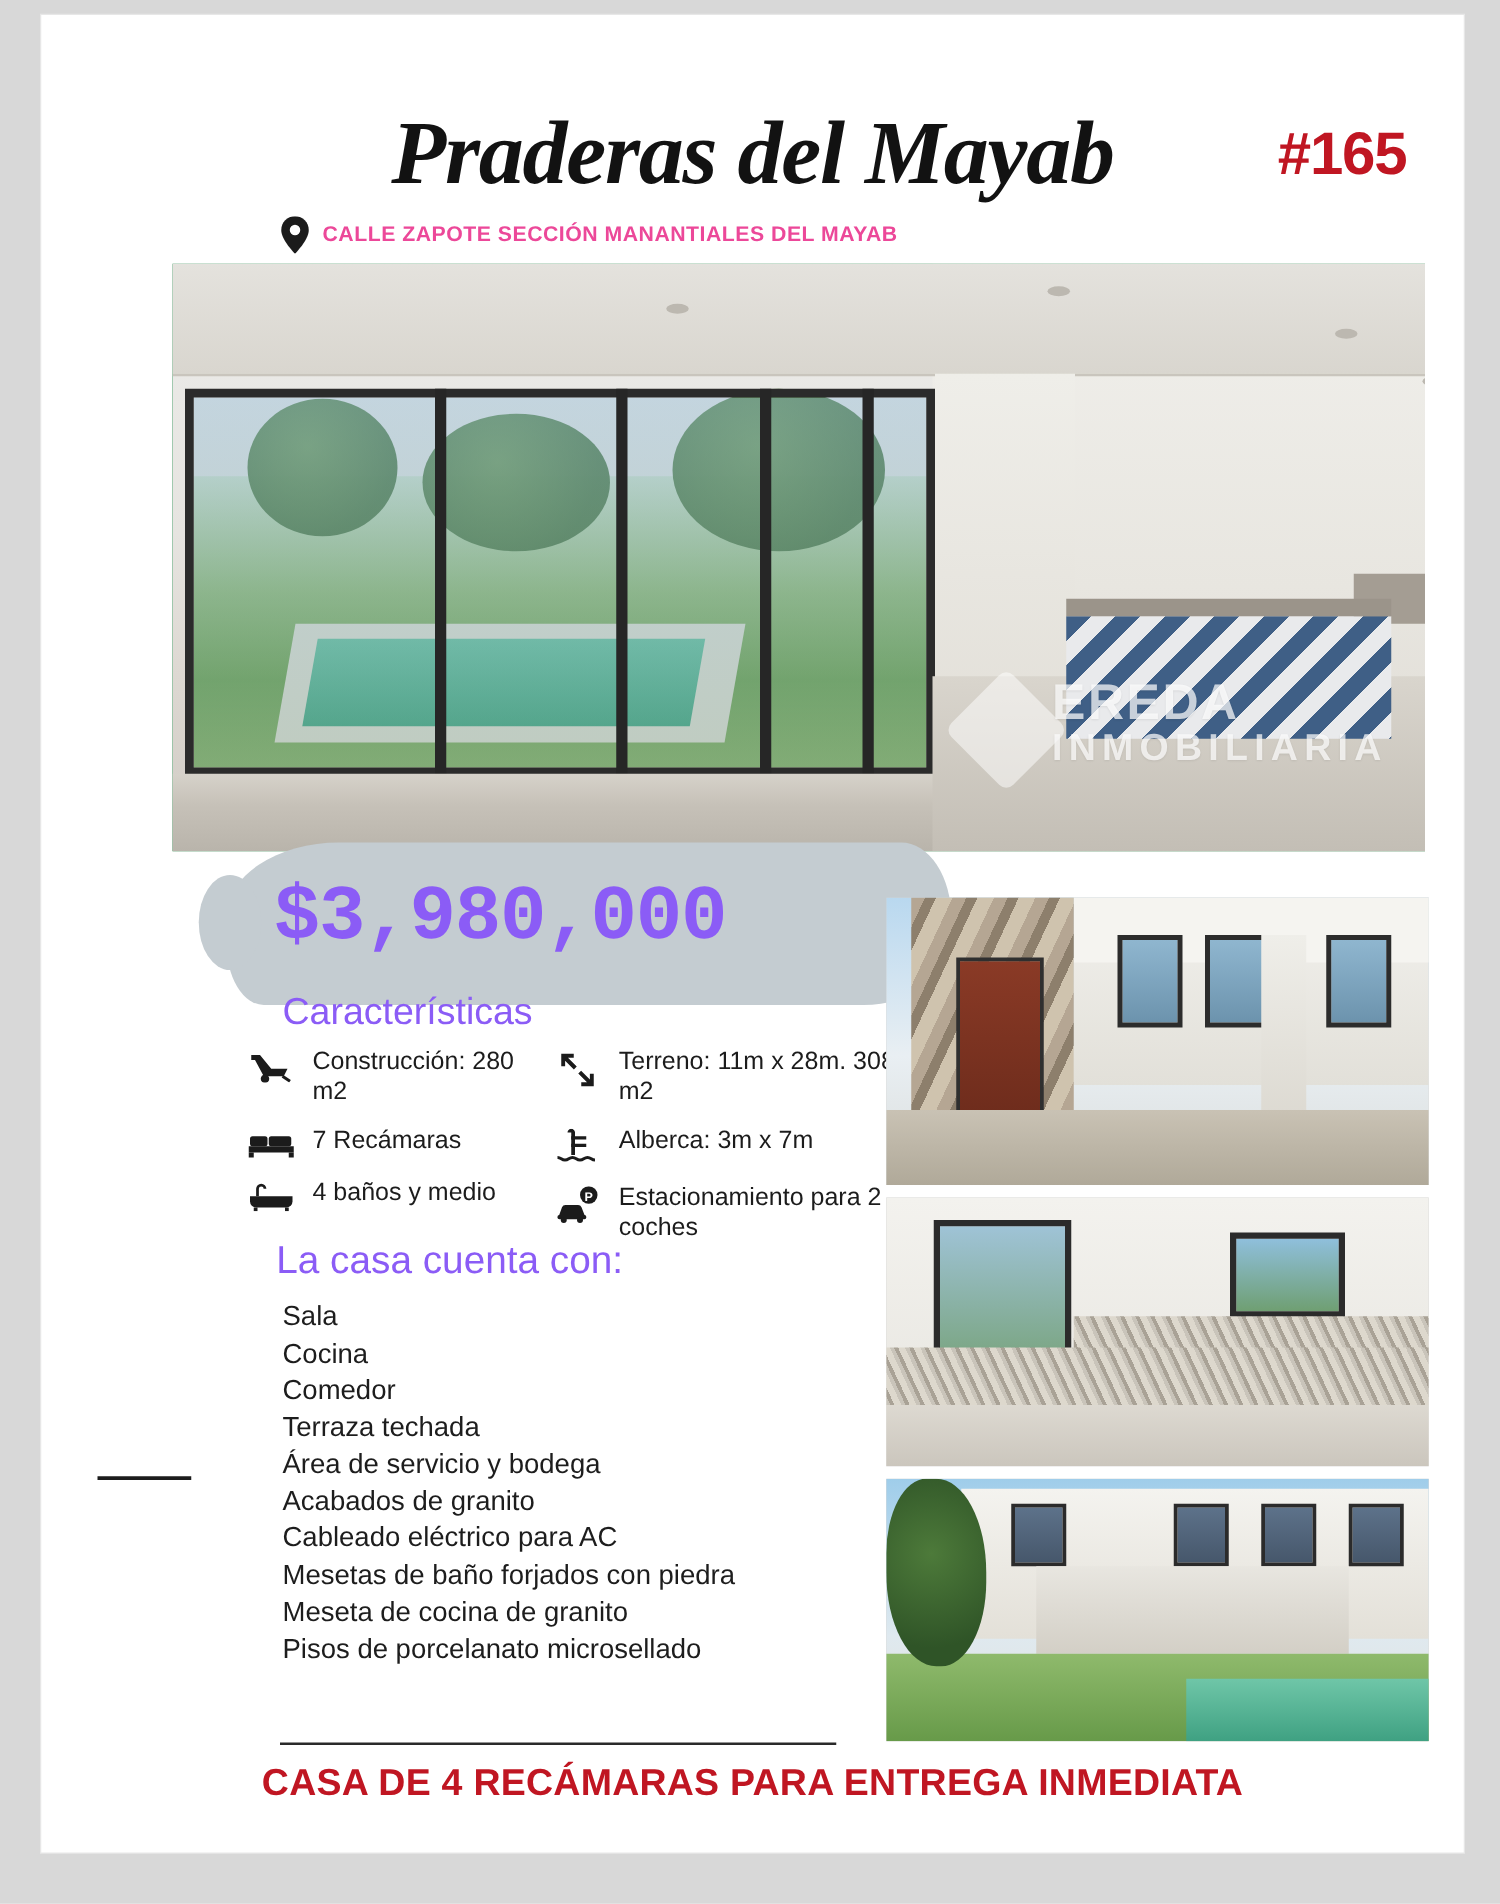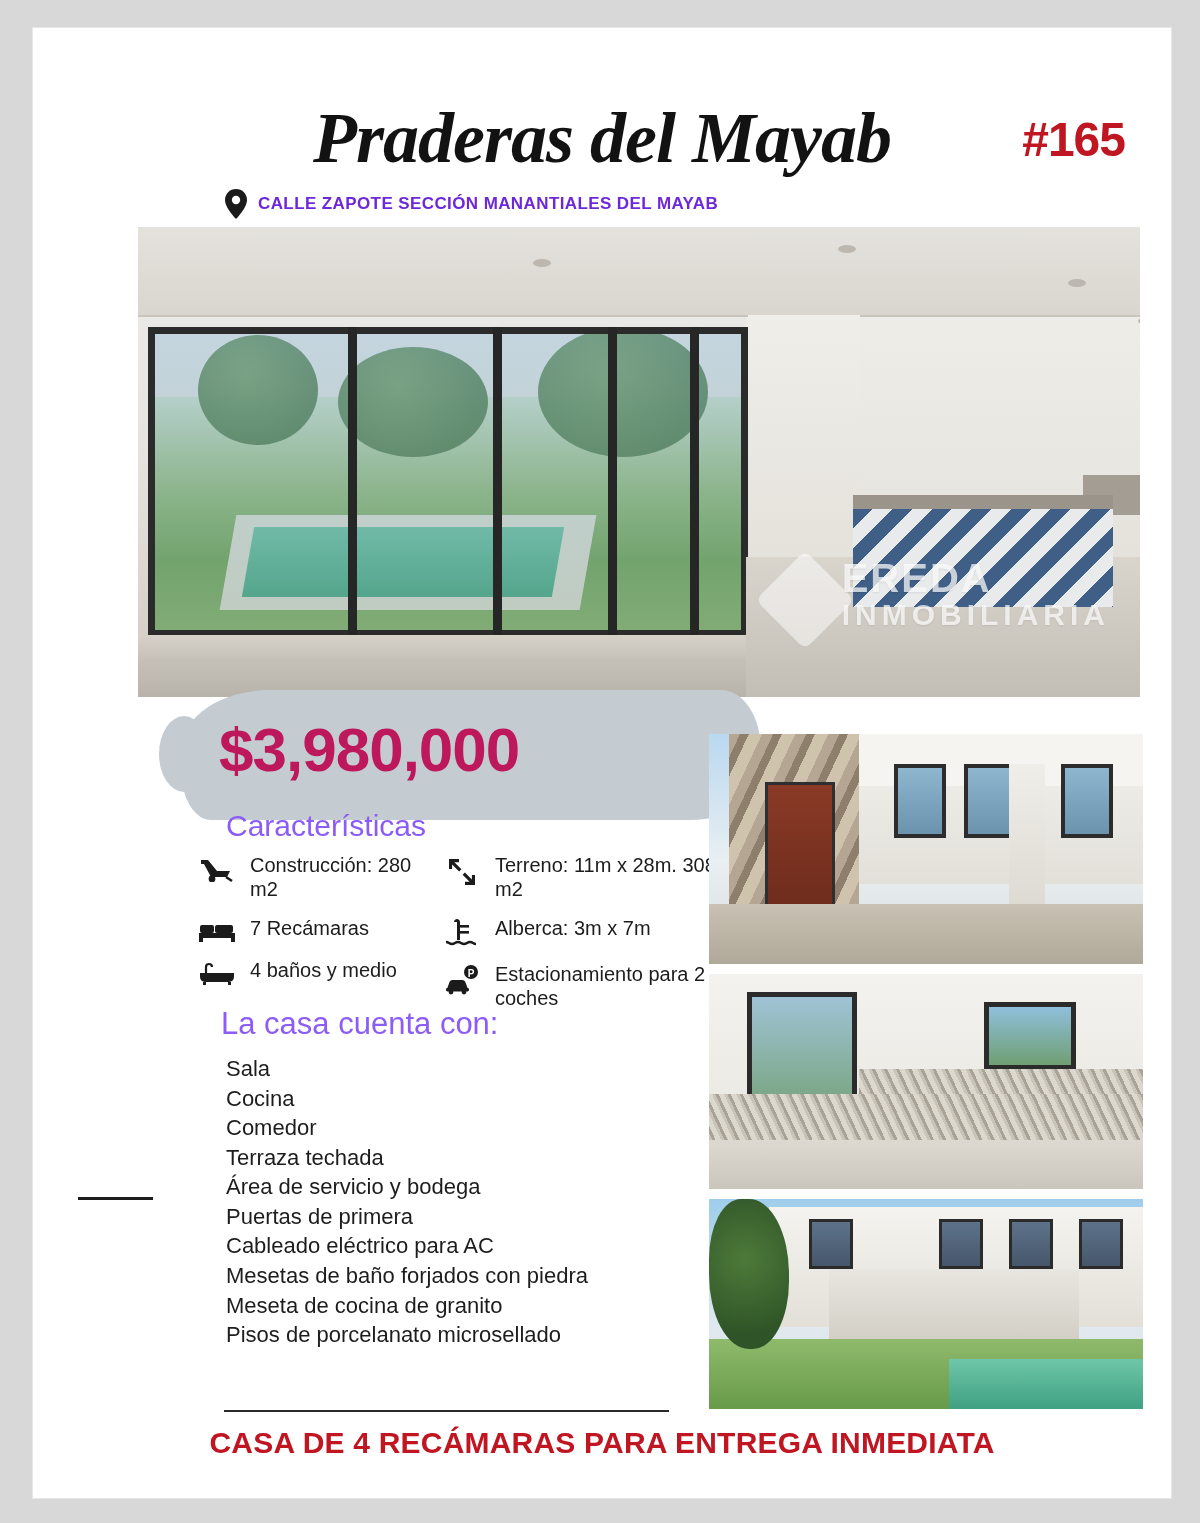--- a/index.html
+++ b/index.html
@@ -7,21 +7,21 @@
   body {
     width: 1200px;
     height: 1523px;
     background: #d8d8d8;
     font-family: "Liberation Sans", sans-serif;
     overflow: hidden;
   }
   .page {
     position: absolute;
     left: 33px;
-    top: 28px;
+    top: 12px;
     width: 1138px;
     height: 1470px;
     background: #ffffff;
     box-shadow: 0 0 0 1px #e7e7e7;
   }
   .inner {
     position: absolute;
     left: 28px;
     top: 26px;
     width: 1082px;
@@ -66,21 +66,21 @@
   .pin {
     width: 24px; height: 30px;
     position: relative;
     display: inline-block;
   }
   .pin svg { display:block; }
   .addr-text {
     font-size: 17px;
     font-weight: 700;
     letter-spacing: 0.4px;
-    color: #6d28d9;
+    color: #ec4899;
   }
 
   
   .hero {
     position: absolute;
     left: 77px; top: 173px;
     width: 1002px; height: 470px;
     overflow: hidden;
     background: #15803d;
   }
@@ -187,22 +187,22 @@
     content:"";
     position:absolute; left:-22px; top:26px; width:50px; height:76px;
     background:#c4ccd1; border-radius:50%;
   }
   .price {
     position:absolute;
     left: 158px; top: 660px;
     width: 520px;
     font-size: 62px;
     font-weight: 700;
-    color:#be185d;
-    font-family:Liberation Sans, sans-serif;
+    color:#8b5cf6;
+    font-family:Liberation Mono, monospace;
     letter-spacing:-1px;
   }
 
   
   .sec-title {
     position:absolute;
     font-size: 30px;
     color:#8b5cf6;
     font-family:"Liberation Sans", sans-serif;
   }
@@ -420,21 +420,21 @@
     </div>
 
     <div class="sec-title" id="list-title">La casa cuenta con:</div>
 
     <div class="clist">
       <div>Sala</div>
       <div>Cocina</div>
       <div>Comedor</div>
       <div>Terraza techada</div>
       <div>Área de servicio y bodega</div>
-      <div>Puertas de primera</div>
+      <div>Acabados de granito</div>
       <div>Cableado eléctrico para AC</div>
       <div>Mesetas de baño forjados con piedra</div>
       <div>Meseta de cocina de granito</div>
       <div>Pisos de porcelanato microsellado</div>
     </div>
     <div class="underline"></div>
     <div class="left-tick"></div>
 
     <div class="photo" id="p1">
       <div class="p1-sky"></div>

